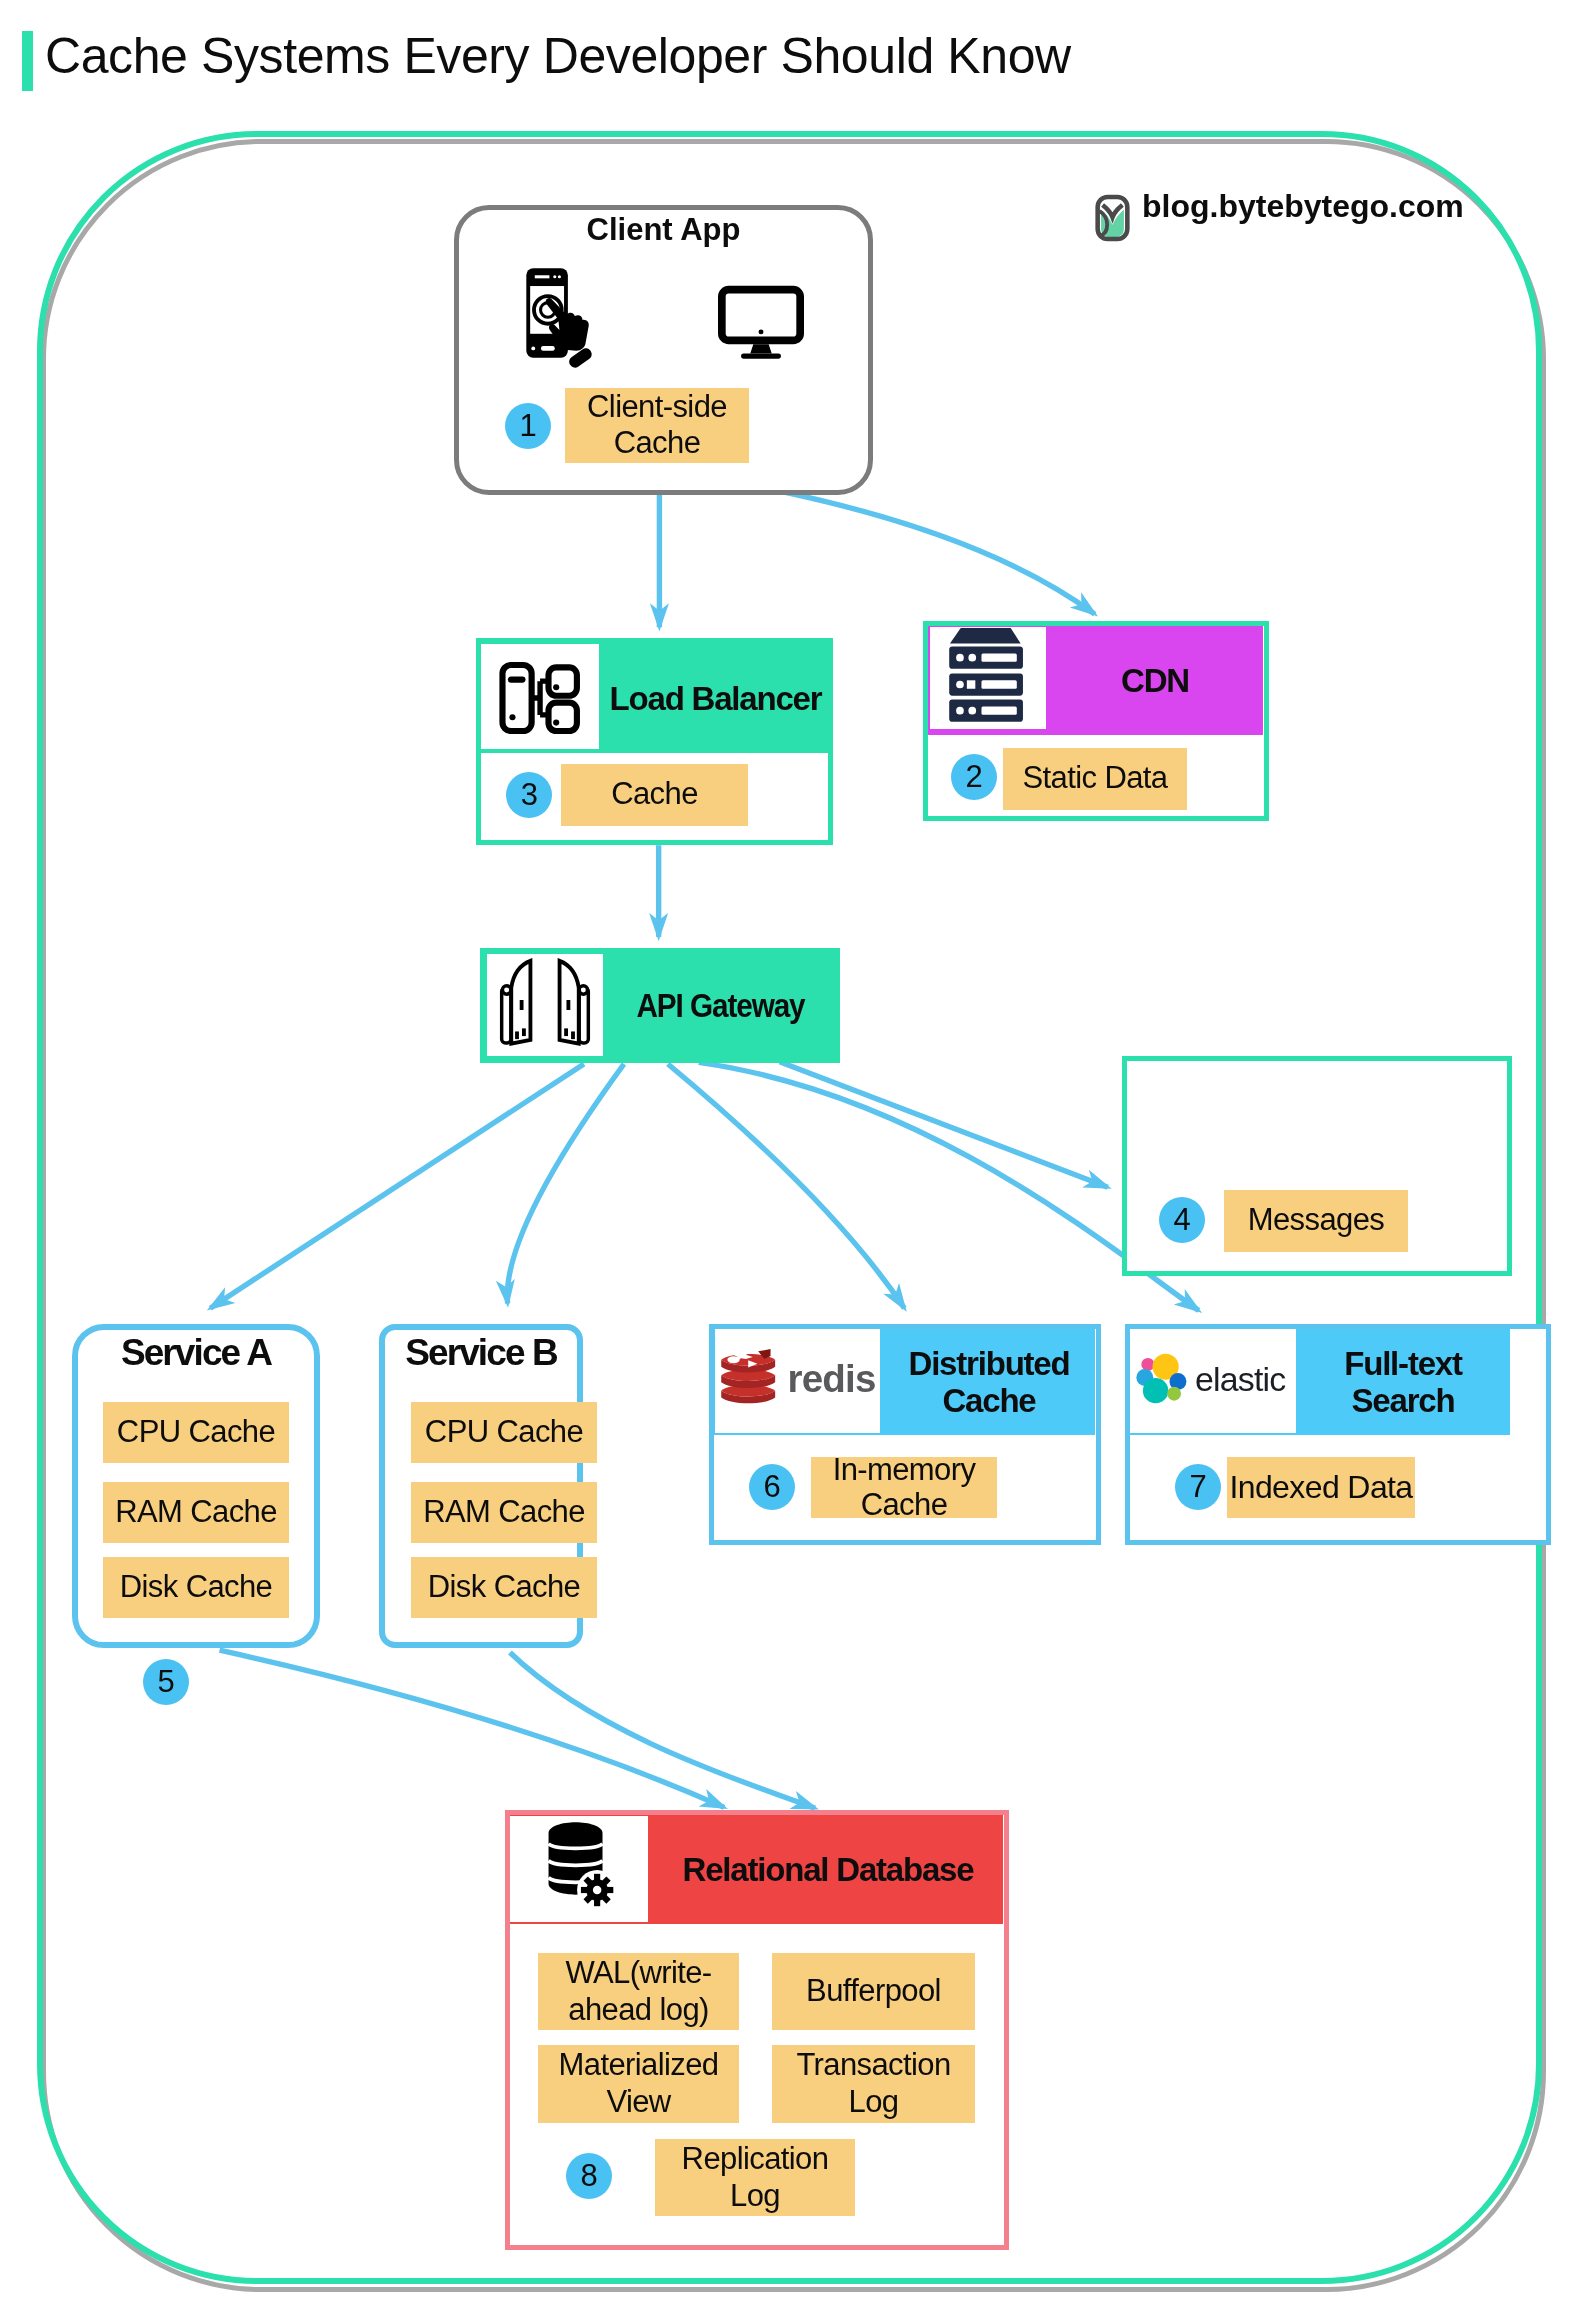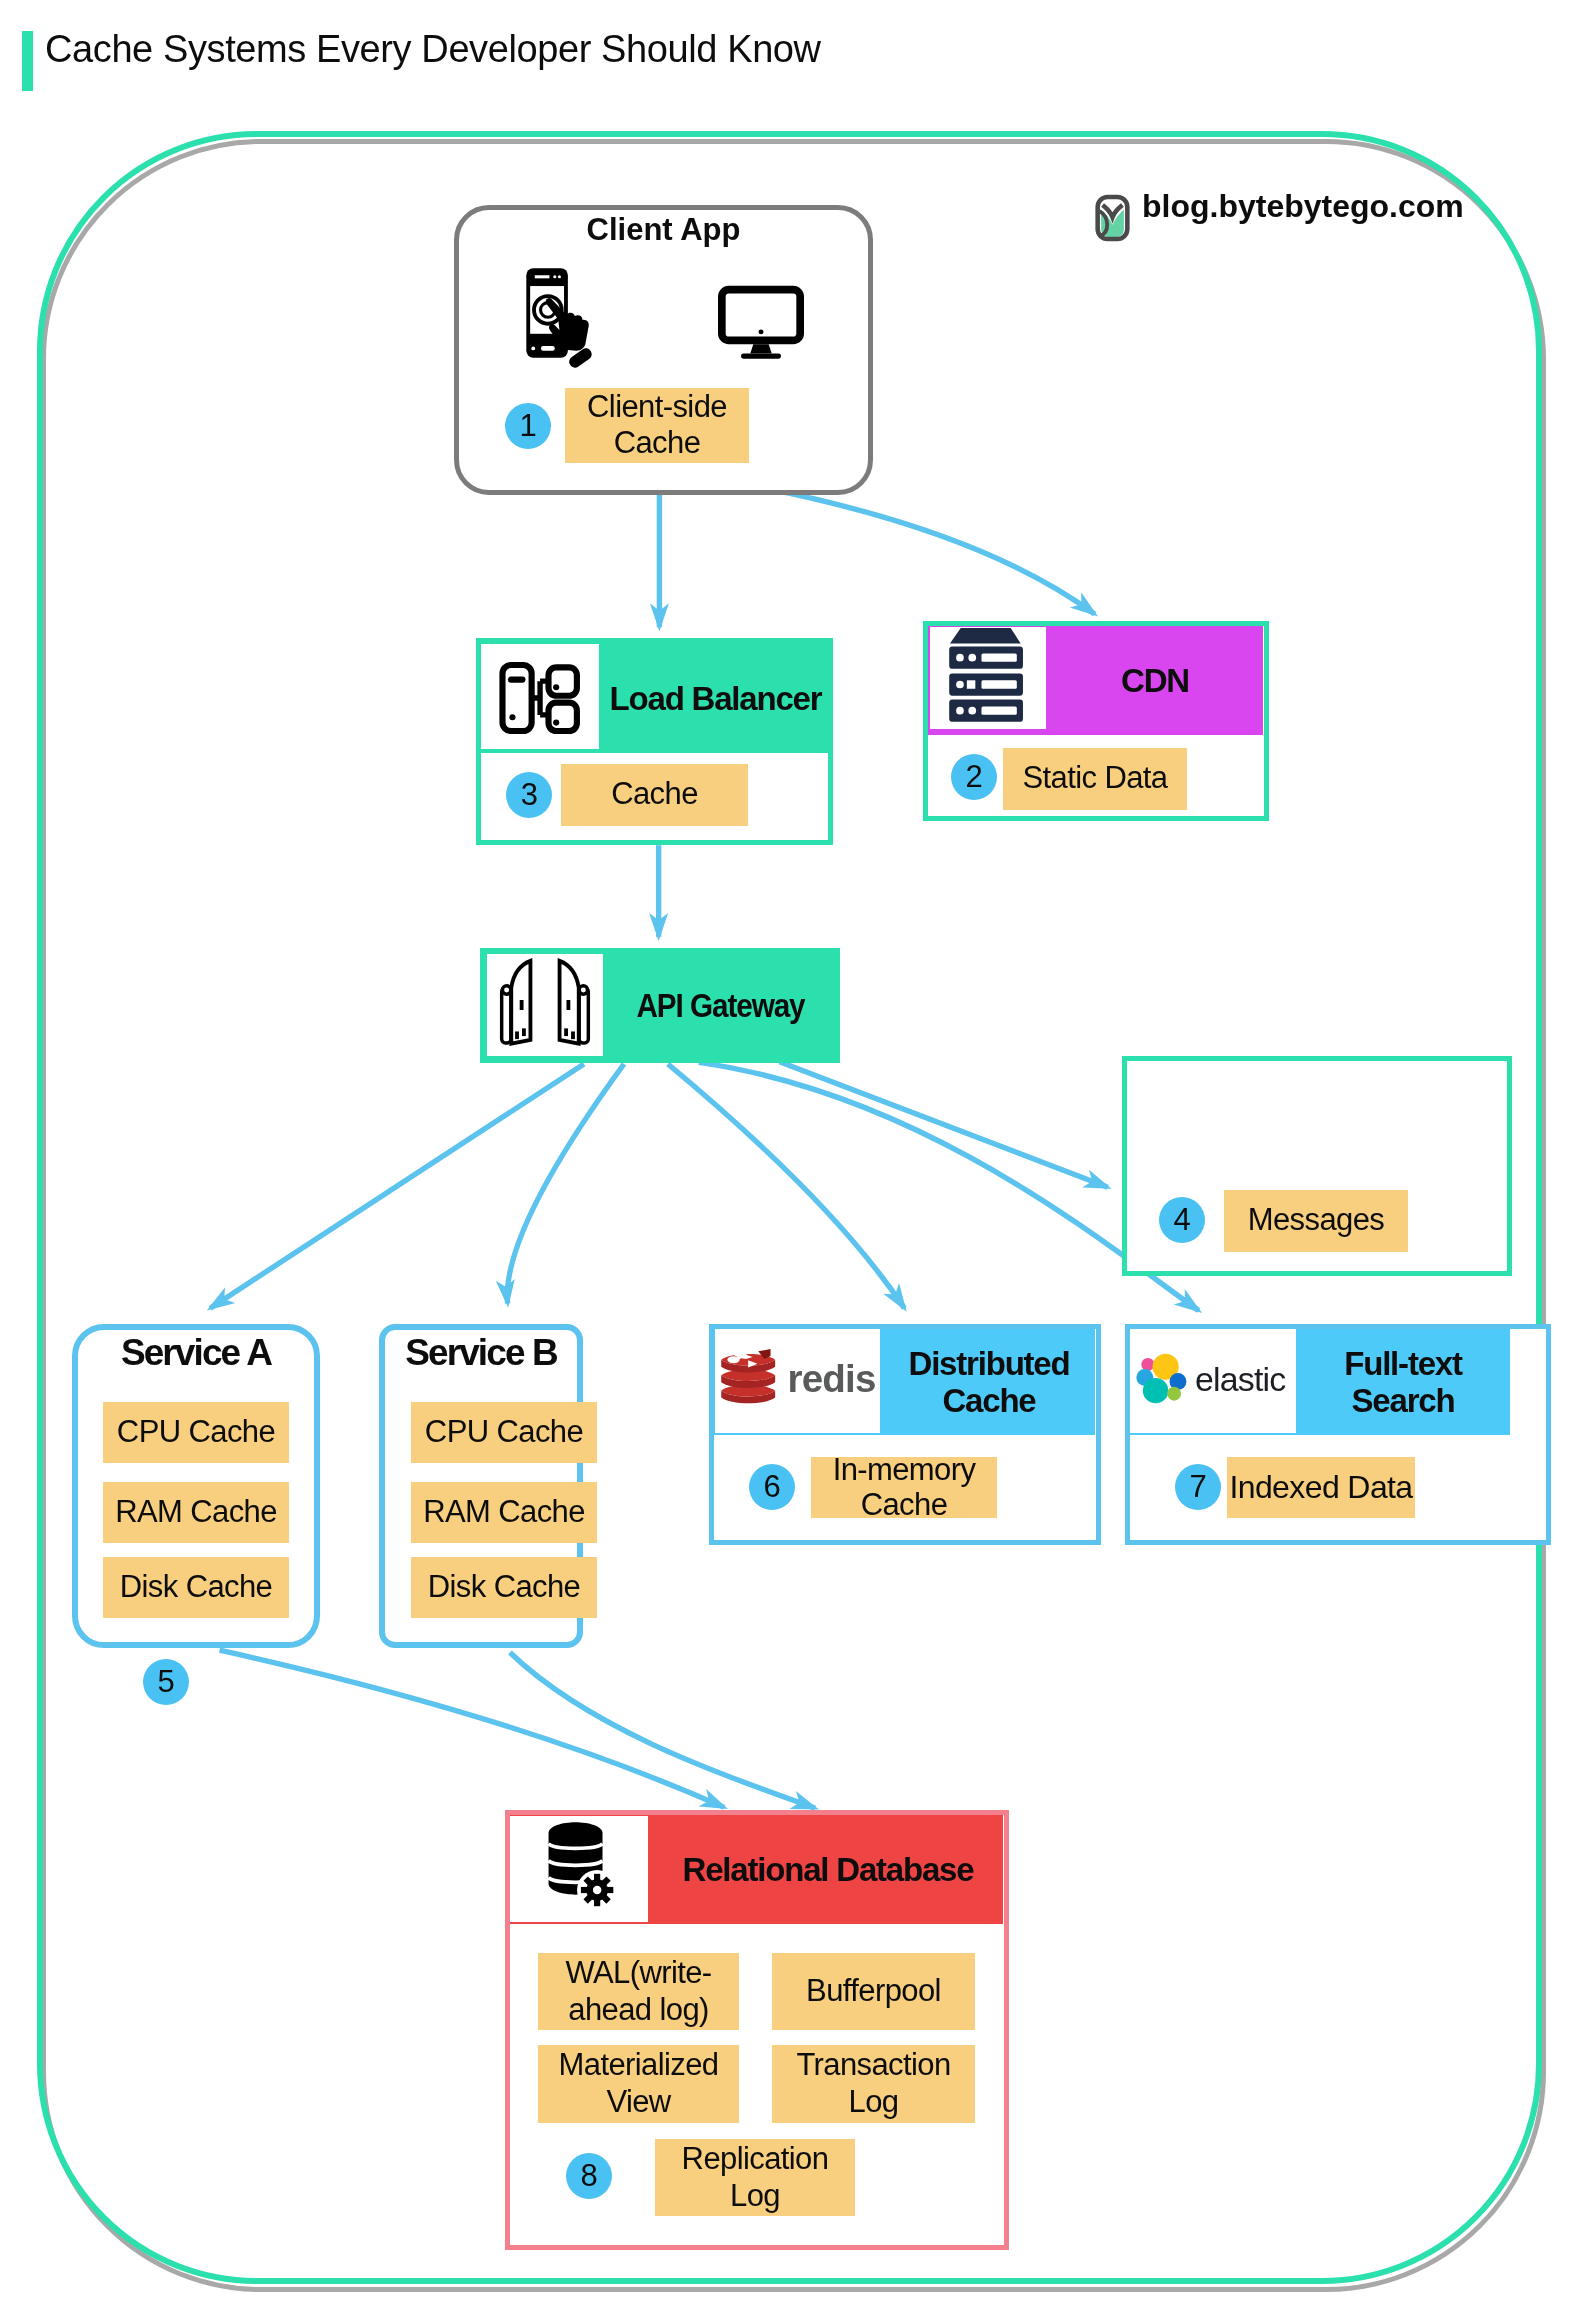--- a/index.html
+++ b/index.html
@@ -9,21 +9,21 @@
 .ctr{display:flex;align-items:center;justify-content:center;text-align:center;}
 .ylw{background:#F8CE7F;font-size:31px;line-height:36px;letter-spacing:-0.6px;padding-bottom:1.5px;box-sizing:border-box;}
 .num{width:46px;height:46px;border-radius:50%;background:#49C1F2;font-size:31px;}
 .hdr{font-weight:bold;font-size:33px;line-height:37px;white-space:nowrap;letter-spacing:-1.2px;}
 svg{display:block;}
 </style>
 </head>
 <body>
 
 <div class="abs" style="left:21.6px;top:31px;width:11.6px;height:60px;background:#2BE0AC"></div>
-<div class="abs" style="left:45px;top:28px;font-size:38px;letter-spacing:-0.4px;line-height:1.15;">Cache Systems Every Developer Should Know</div>
+<div class="abs" style="left:45px;top:28px;font-size:50px;letter-spacing:-0.4px;line-height:1.15;">Cache Systems Every Developer Should Know</div>
 
 <div class="abs" style="left:41px;top:139px;width:1505px;height:2153px;border:5.4px solid #A8A8A8;border-radius:220px;box-sizing:border-box;"></div>
 <div class="abs" style="left:37px;top:131px;width:1505px;height:2153px;border:6.2px solid #2BE0AC;border-radius:220px;box-sizing:border-box;"></div>
 
 <div class="abs" style="left:1095px;top:194px;width:35px;height:48px;">
 <svg width="35" height="48" viewBox="0 0 46 62">
 <path d="M8,20 Q18,28 23,40 Q28,28 38,20 L38,46 Q38,56 23,57 Q8,56 8,46 Z" fill="#63D3A6"></path>
 <rect x="3.5" y="3.5" width="39" height="55" rx="13" fill="none" stroke="#4A4A4A" stroke-width="6"></rect>
 <path d="M6,22 Q16,28 16,40 Q16,52 6,55" fill="none" stroke="#4A4A4A" stroke-width="5"></path>
 <path d="M10,14 Q20,22 23,30 Q26,22 36,14" fill="none" stroke="#4A4A4A" stroke-width="6"></path>

